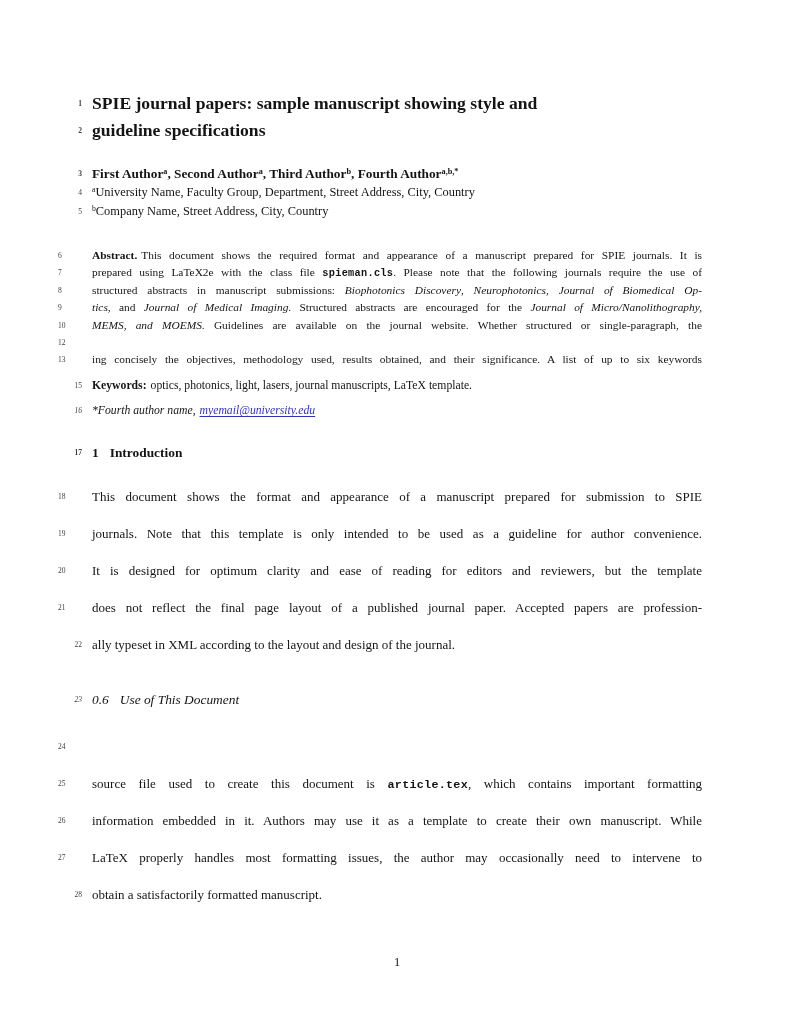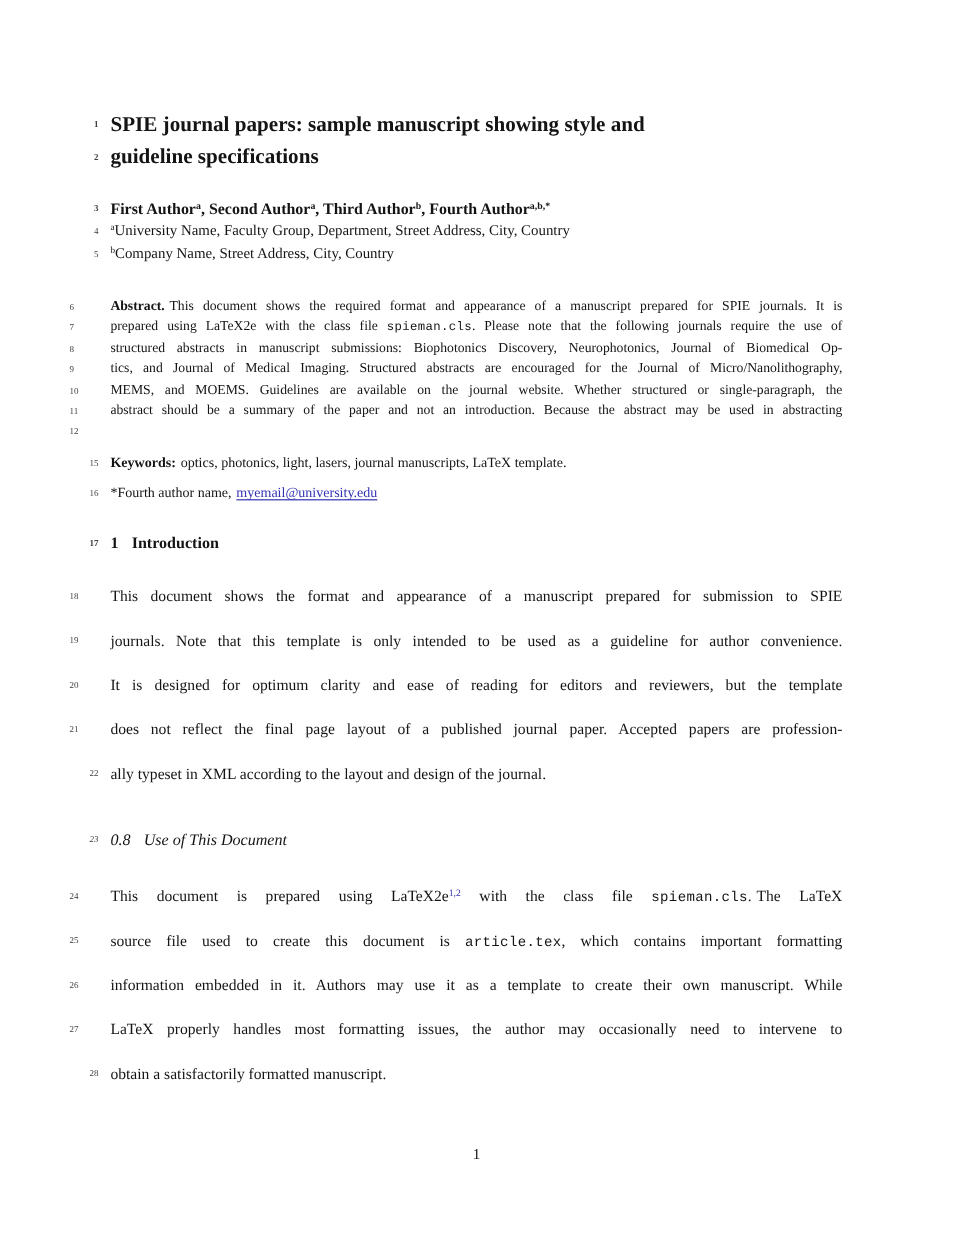--- a/index.html
+++ b/index.html
@@ -30,33 +30,33 @@
   .block-title .line{height:27px;line-height:27px;}
   .block-authors{margin-top:20px;}
   .block-authors .line{height:19px;line-height:19px;}
   .line.author-names{font-size:13.3px;font-weight:bold;}
   .line.affiliation{font-size:12.4px;}
   .block-abstract{margin-top:26px;font-size:11.4px;}
   .block-abstract .line{height:17.4px;line-height:17.4px;}
   .block-keywords{margin-top:8px;font-size:11.7px;}
   .block-keywords .line{height:17.4px;line-height:17.4px;}
   .block-footnote{margin-top:8px;font-size:11.7px;}
-  .block-footnote .line{height:17.4px;line-height:17.4px;}
+  .block-footnote .line{height:17.4px;line-height:17.4px;font-style:italic;}
   .block-h1{margin-top:23px;font-size:13.4px;font-weight:bold;}
   .block-h1 .line{height:19px;line-height:19px;}
   .block-h2{margin-top:27px;font-size:13.4px;font-style:italic;}
   .block-h2 .line{height:19px;line-height:19px;}
   .block-body{font-size:13px;}
   .block-body .line{height:37px;line-height:37px;}
   .block-body-first{margin-top:16px;}
   .block-body-second{margin-top:19px;}
   
   .seg-b{font-weight:bold;text-align:right;}
-  .seg-i{}
-  .seg-m{font-family:"Liberation Mono","DejaVu Sans Mono",monospace;font-size:90%;letter-spacing:0.3px;}
+  .seg-i{font-style:italic;}
+  .seg-m{font-family:"Liberation Mono","DejaVu Sans Mono",monospace;font-size:90%;letter-spacing:0.3px;font-weight:bold;}
   .seg-sup{position:relative;top:-0.5em;font-size:62%;letter-spacing:0;}
   .seg-link{color:var(--link-color);}
   .seg-ul{text-decoration:underline;text-underline-offset:2px;}
   .gapR-sm{margin-right:4px;}
   .gapR-md{margin-right:11px;}
   .page-footer{
     position:absolute;top:955px;left:92px;width:610px;
     text-align:center;font-size:12.5px;color:var(--text-color);
   }
 </style>
@@ -73,44 +73,44 @@
         <div class="line author-names"><span class="lnum">3</span><span class="ltext"><span class="seg seg-b">First Author</span><span class="seg seg-b seg-sup">a</span><span class="seg seg-b">, Second Author</span><span class="seg seg-b seg-sup">a</span><span class="seg seg-b">, Third Author</span><span class="seg seg-b seg-sup">b</span><span class="seg seg-b">, Fourth Author</span><span class="seg seg-b seg-sup">a,b,*</span></span></div>
         <div class="line affiliation"><span class="lnum">4</span><span class="ltext"><span class="seg seg-sup">a</span><span class="seg">University Name, Faculty Group, Department, Street Address, City, Country</span></span></div>
         <div class="line affiliation"><span class="lnum">5</span><span class="ltext"><span class="seg seg-sup">b</span><span class="seg">Company Name, Street Address, City, Country</span></span></div>
       </section>
       <section class="block block-abstract">
         <div class="line just"><span class="lnum">6</span><span class="ltext"><span class="seg seg-b gapR-sm">Abstract.</span><span class="seg">This document shows the required format and appearance of a manuscript prepared for SPIE journals. It is</span></span></div>
         <div class="line just"><span class="lnum">7</span><span class="ltext"><span class="seg">prepared using LaTeX2e with the class file </span><span class="seg seg-m">spieman.cls</span><span class="seg">. Please note that the following journals require the use of</span></span></div>
         <div class="line just"><span class="lnum">8</span><span class="ltext"><span class="seg">structured abstracts in manuscript submissions: </span><span class="seg seg-i">Biophotonics Discovery</span><span class="seg">, </span><span class="seg seg-i">Neurophotonics</span><span class="seg">, </span><span class="seg seg-i">Journal of Biomedical Op-</span></span></div>
         <div class="line just"><span class="lnum">9</span><span class="ltext"><span class="seg seg-i">tics</span><span class="seg">, and </span><span class="seg seg-i">Journal of Medical Imaging</span><span class="seg">. Structured abstracts are encouraged for the </span><span class="seg seg-i">Journal of Micro/Nanolithography,</span></span></div>
         <div class="line just"><span class="lnum">10</span><span class="ltext"><span class="seg seg-i">MEMS, and MOEMS</span><span class="seg">. Guidelines are available on the journal website. Whether structured or single-paragraph, the</span></span></div>
-        <div class="line just"><span class="lnum">11</span><span class="ltext"><span class="seg">abstract should be a summary of the paper and not an introduction. Because the abstract may be used in abstracting</span></span></div>
         <div class="line just"><span class="lnum">12</span></div>
+        <div class="line just"><span class="lnum">13</span><span class="ltext"><span class="seg">ing concisely the objectives, methodology used, results obtained, and their significance. A list of up to six keywords</span></span></div>
       </section>
       <section class="block block-keywords">
         <div class="line"><span class="lnum">15</span><span class="ltext"><span class="seg seg-b gapR-sm">Keywords:</span><span class="seg">optics, photonics, light, lasers, journal manuscripts, LaTeX template.</span></span></div>
       </section>
       <section class="block block-footnote">
         <div class="line"><span class="lnum">16</span><span class="ltext"><span class="seg gapR-sm">*Fourth author name,</span><span class="seg seg-link seg-ul">myemail@university.edu</span></span></div>
       </section>
       <section class="block block-h1">
         <div class="line"><span class="lnum">17</span><span class="ltext"><span class="seg seg-b gapR-md">1</span><span class="seg seg-b">Introduction</span></span></div>
       </section>
       <section class="block block-body block-body-first">
         <div class="line just"><span class="lnum">18</span><span class="ltext"><span class="seg">This document shows the format and appearance of a manuscript prepared for submission to SPIE</span></span></div>
         <div class="line just"><span class="lnum">19</span><span class="ltext"><span class="seg">journals. Note that this template is only intended to be used as a guideline for author convenience.</span></span></div>
         <div class="line just"><span class="lnum">20</span><span class="ltext"><span class="seg">It is designed for optimum clarity and ease of reading for editors and reviewers, but the template</span></span></div>
         <div class="line just"><span class="lnum">21</span><span class="ltext"><span class="seg">does not reflect the final page layout of a published journal paper. Accepted papers are profession-</span></span></div>
         <div class="line"><span class="lnum">22</span><span class="ltext"><span class="seg">ally typeset in XML according to the layout and design of the journal.</span></span></div>
       </section>
       <section class="block block-h2">
-        <div class="line"><span class="lnum">23</span><span class="ltext"><span class="seg seg-i gapR-md">0.8</span><span class="seg seg-i">Use of This Document</span></span></div>
+        <div class="line"><span class="lnum">23</span><span class="ltext"><span class="seg seg-i gapR-md">0.6</span><span class="seg seg-i">Use of This Document</span></span></div>
       </section>
       <section class="block block-body block-body-second">
-        <div class="line just"><span class="lnum">24</span><span class="ltext"><span class="seg">This document is prepared using LaTeX2e</span><span class="seg seg-sup seg-link">1,2</span><span class="seg"> with the class file </span><span class="seg seg-m">spieman.cls</span><span class="seg gapR-sm">.</span><span class="seg">The LaTeX</span></span></div>
+        <div class="line just"><span class="lnum">24</span></div>
         <div class="line just"><span class="lnum">25</span><span class="ltext"><span class="seg">source file used to create this document is </span><span class="seg seg-m">article.tex</span><span class="seg">, which contains important formatting</span></span></div>
         <div class="line just"><span class="lnum">26</span><span class="ltext"><span class="seg">information embedded in it. Authors may use it as a template to create their own manuscript. While</span></span></div>
         <div class="line just"><span class="lnum">27</span><span class="ltext"><span class="seg">LaTeX properly handles most formatting issues, the author may occasionally need to intervene to</span></span></div>
         <div class="line"><span class="lnum">28</span><span class="ltext"><span class="seg">obtain a satisfactorily formatted manuscript.</span></span></div>
       </section>
     </main>
   <div class="page-footer">
     <span>1</span>
   </div>
 </div>

